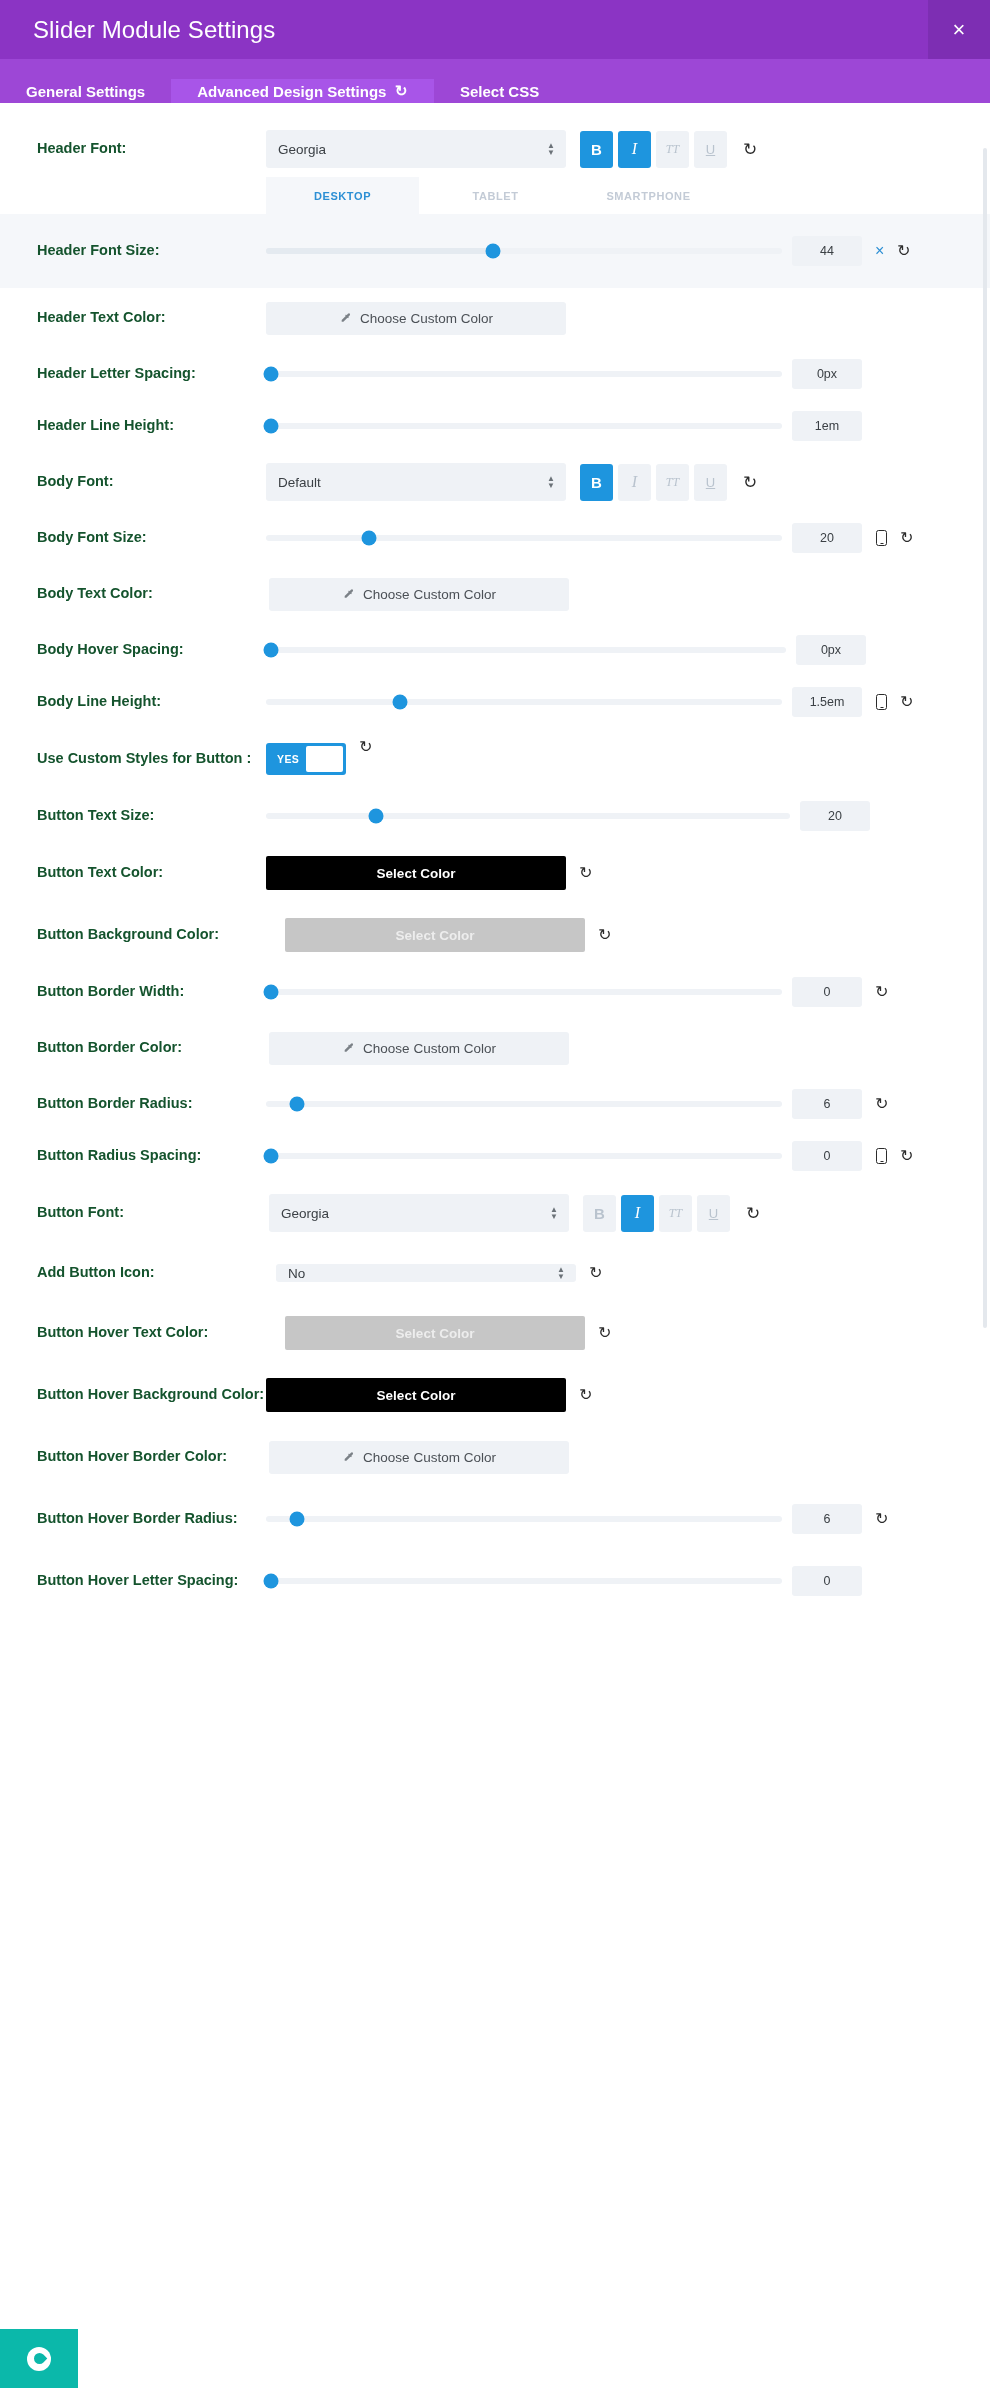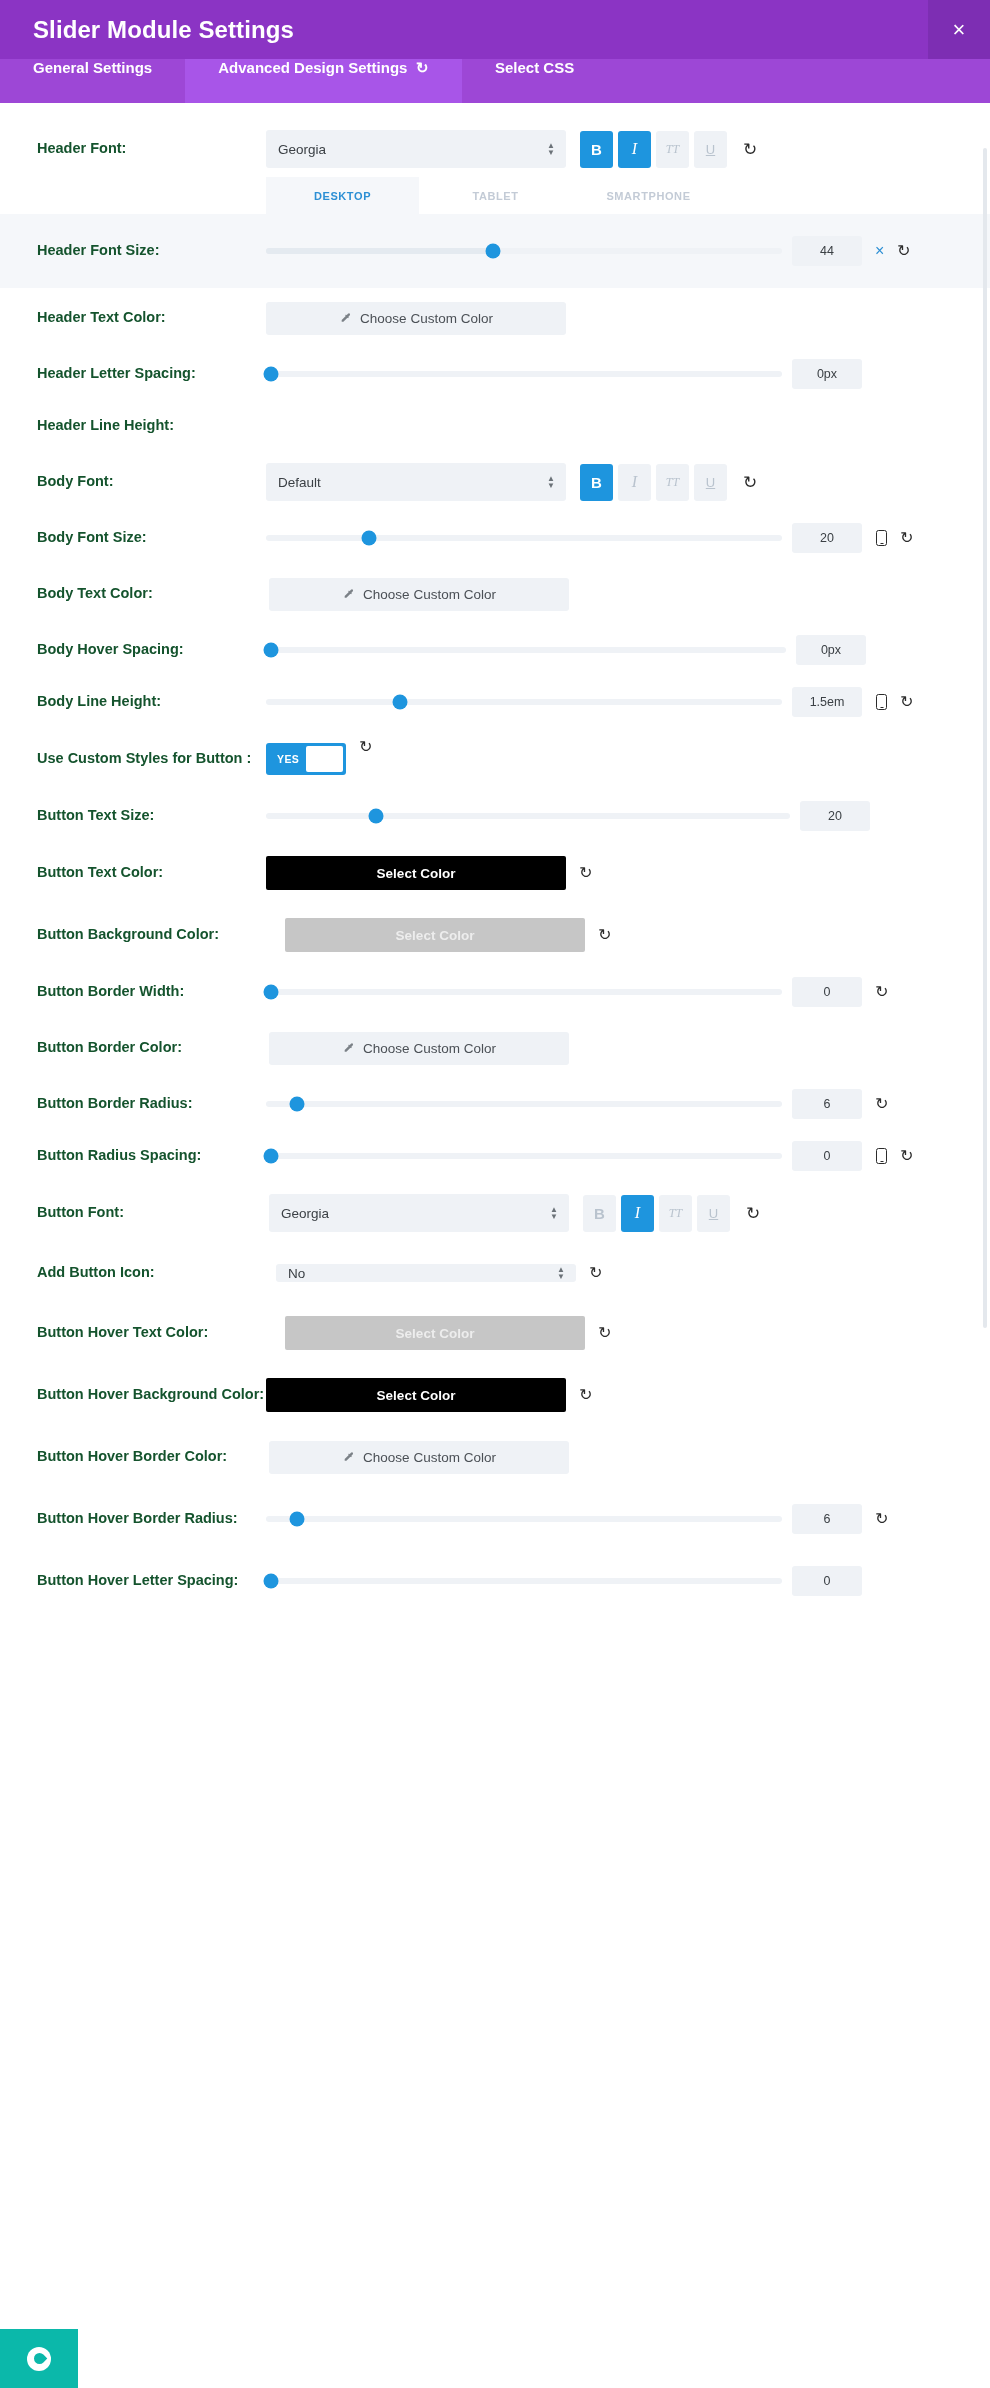--- a/index.html
+++ b/index.html
@@ -22,21 +22,21 @@
   .titlebar {
     height: 59px;
     background: #8B34C4;
     display: flex;
     align-items: center;
     position: relative;
   }
   .titlebar .title {
     color: #ffffff;
     font-size: 24px;
-    font-weight: 700;
+    font-weight: 400;
     padding-left: 33px;
     letter-spacing: .1px;
   }
   .close-btn {
     position: absolute;
     right: 0; top: 0;
     width: 62px; height: 59px;
     background: #7D2EB3;
     display: flex;
     align-items: center;
@@ -48,26 +48,28 @@
 
   
   .tabbar {
     height: 44px;
     background: #9D47D6;
     display: flex;
     align-items: stretch;
   }
   .tab {
     display: flex;
-    padding: 0 33px;
+    align-items: center;
+    padding: 0 26px;
     color: #ffffff;
     font-size: 15px;
     font-weight: 600;
     cursor: pointer;
     white-space: nowrap;
+    margin-top: 20px;
   }
   .tab.active {
     background: #A855E8;
   }
   .tab .tab-reset {
     margin-left: 9px;
     font-size: 15px;
     display: inline-block;
     transform: scaleX(-1);
   }
@@ -442,20 +444,26 @@
       <div class="control">
         <div class="slider">
           <div class="knob" style="left:1%"></div>
         </div>
         <div class="valbox">0px</div>
       </div>
     </div>
 
     <div class="row">
       <div class="label">Header Line Height:</div>
+      <div class="control">
+        <div class="slider">
+          <div class="knob" style="left:1%"></div>
+        </div>
+        <div class="valbox">1em</div>
+      </div>
     </div>
 
     <div class="row" style="min-height:60px">
       <div class="label">Body Font:</div>
       <div class="control">
         <div class="select">
           <span>Default</span>
           <span class="caret">▲<br>▼</span>
         </div>
         <div class="fontbtns">

